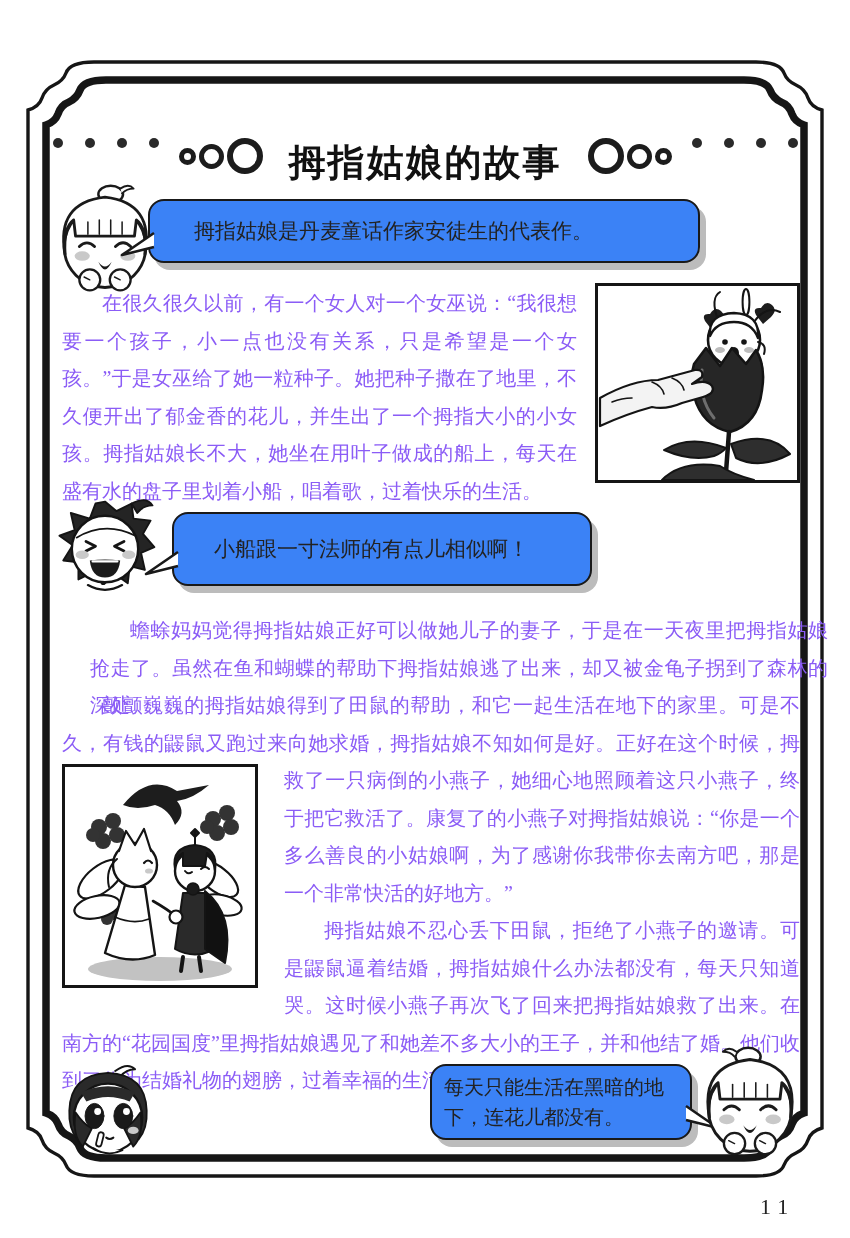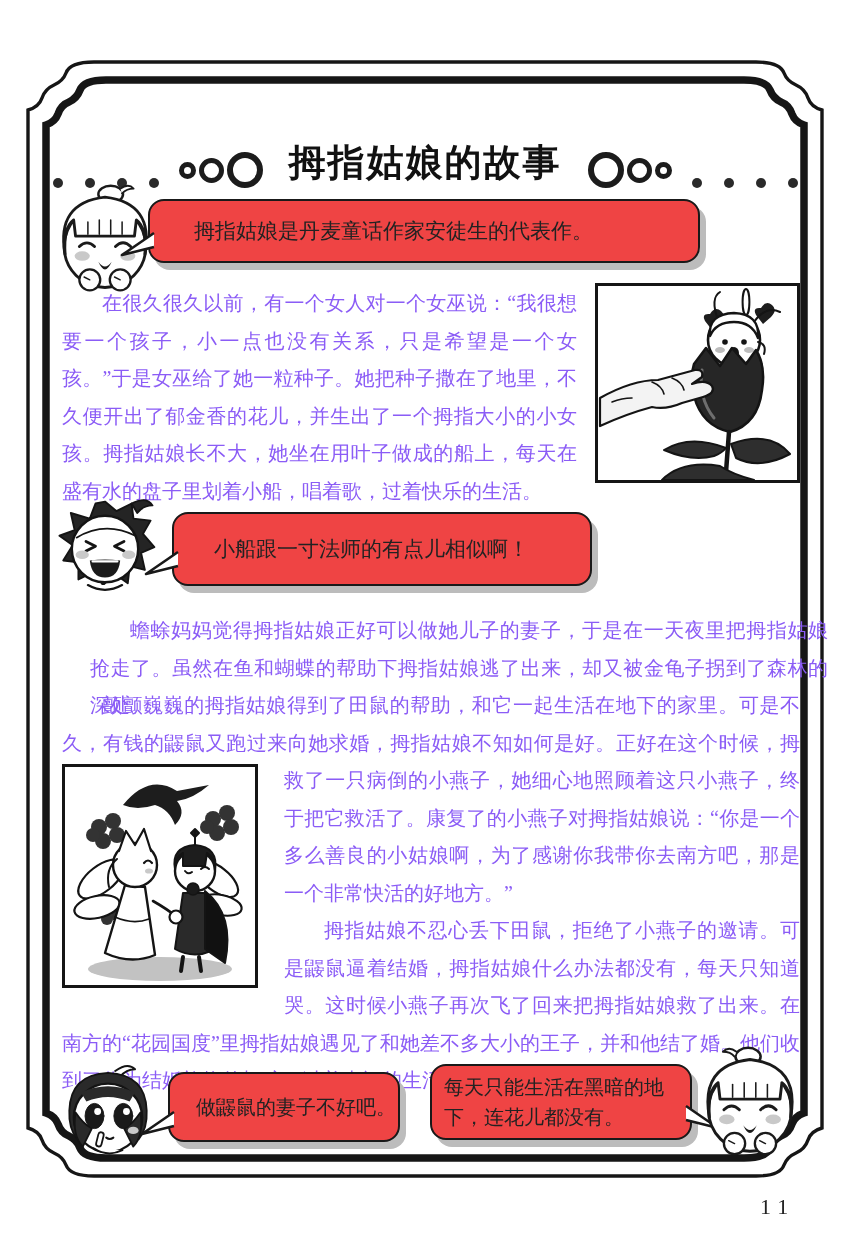--- a/index.html
+++ b/index.html
@@ -8,41 +8,41 @@
     position:relative; width:850px; height:1238px; background:#ffffff;
     margin:0 auto; overflow:hidden; color:#161616;
     font-family:"Liberation Serif","DejaVu Serif",serif;
   }
   
   #frame-svg { position:absolute; left:0; top:0; width:850px; height:1238px; pointer-events:none; }
 
   
   .title-row {
     position:absolute; left:0; top:138px; width:100%; height:50px;
-    display:flex; align-items:flex-end; justify-content:center; gap:20px;
+    display:flex; align-items:flex-start; justify-content:center; gap:20px;
   }
   .dots { display:flex; align-items:center; gap:22px; }
   .dot { width:10px; height:10px; border-radius:50%; background:#2a2a2a; }
   .rings { display:flex; align-items:center; gap:3px; }
   .ring { border-radius:50%; border-style:solid; border-color:#1c1c1c; background:#fff; }
   .ring.s { width:17px; height:17px; border-width:5px; }
   .ring.m { width:25px; height:25px; border-width:5px; }
   .ring.l { width:36px; height:36px; border-width:6px; }
   .page-title {
     font-family:"Liberation Sans","DejaVu Sans",sans-serif;
     font-size:37px; font-weight:bold; letter-spacing:2px; color:#111;
     margin:0 6px; white-space:nowrap;
   }
 
   
   .avatar { position:absolute; }
 
   
   .bubble {
-    position:absolute; background:#ef4444; border:2.6px solid #191919;
+    position:absolute; background:#3b82f6; border:2.6px solid #191919;
     border-radius:16px; box-shadow:6px 7px 0 #bcbcbc;
     font-family:"Liberation Sans","DejaVu Sans",sans-serif;
     font-size:21px; color:#222; display:flex; align-items:center;
   }
   .bubble .tail { position:absolute; }
   #bubble-intro { left:148px; top:199px; width:552px; height:64px; padding-left:44px; }
   #bubble-boat  { left:172px; top:512px; width:420px; height:74px; padding-left:40px; }
   #bubble-mole  { left:168px; top:1072px; width:232px; height:70px; padding-left:26px; font-size:20px; }
   #bubble-dark  { left:430px; top:1064px; width:262px; height:76px; padding:6px 18px 6px 12px; line-height:30px; font-size:20px; }
   .tail-left  { left:-30px; top:28px; }
@@ -281,26 +281,20 @@
       <ellipse cx="77" cy="60" rx="10.5" ry="14" fill="#1a1a1a"></ellipse>
       <circle cx="48.5" cy="55" r="3.8" fill="#fff" stroke="none"></circle>
       <circle cx="80.5" cy="55" r="3.8" fill="#fff" stroke="none"></circle>
       <ellipse cx="88" cy="76" rx="6" ry="4" fill="#c9c9c9" stroke="none"></ellipse>
       <path d="M58,84 q4,3 8,0" fill="none" stroke-width="2.2"></path>
       <rect x="48" y="78" width="6" height="16" rx="3" transform="rotate(14 51 86)" fill="#fff" stroke-width="2"></rect>
       <path d="M44,96 Q60,106 76,98" fill="#fff" stroke-width="2.2"></path>
     </g>
   </svg>
 
-  <div class="bubble" id="bubble-mole">
-    <svg class="tail tail-left" width="36" height="30">
-      <path d="M34,4 L2,26 L34,18" fill="#fff" stroke="#191919" stroke-width="2.6" stroke-linejoin="round"></path>
-    </svg>
-    <span>做鼹鼠的妻子不好吧。</span>
-  </div>
 
   <div class="bubble" id="bubble-dark">
     <svg class="tail tail-right" width="36" height="30">
       <path d="M2,4 L34,26 L2,18" fill="#fff" stroke="#191919" stroke-width="2.6" stroke-linejoin="round"></path>
     </svg>
     <span>每天只能生活在黑暗的地下，连花儿都没有。</span>
   </div>
 
   <svg class="avatar" style="left:692px; top:1042px;" width="116" height="120" viewBox="0 0 120 120">
     <g stroke="#1a1a1a" stroke-linejoin="round" stroke-linecap="round">

